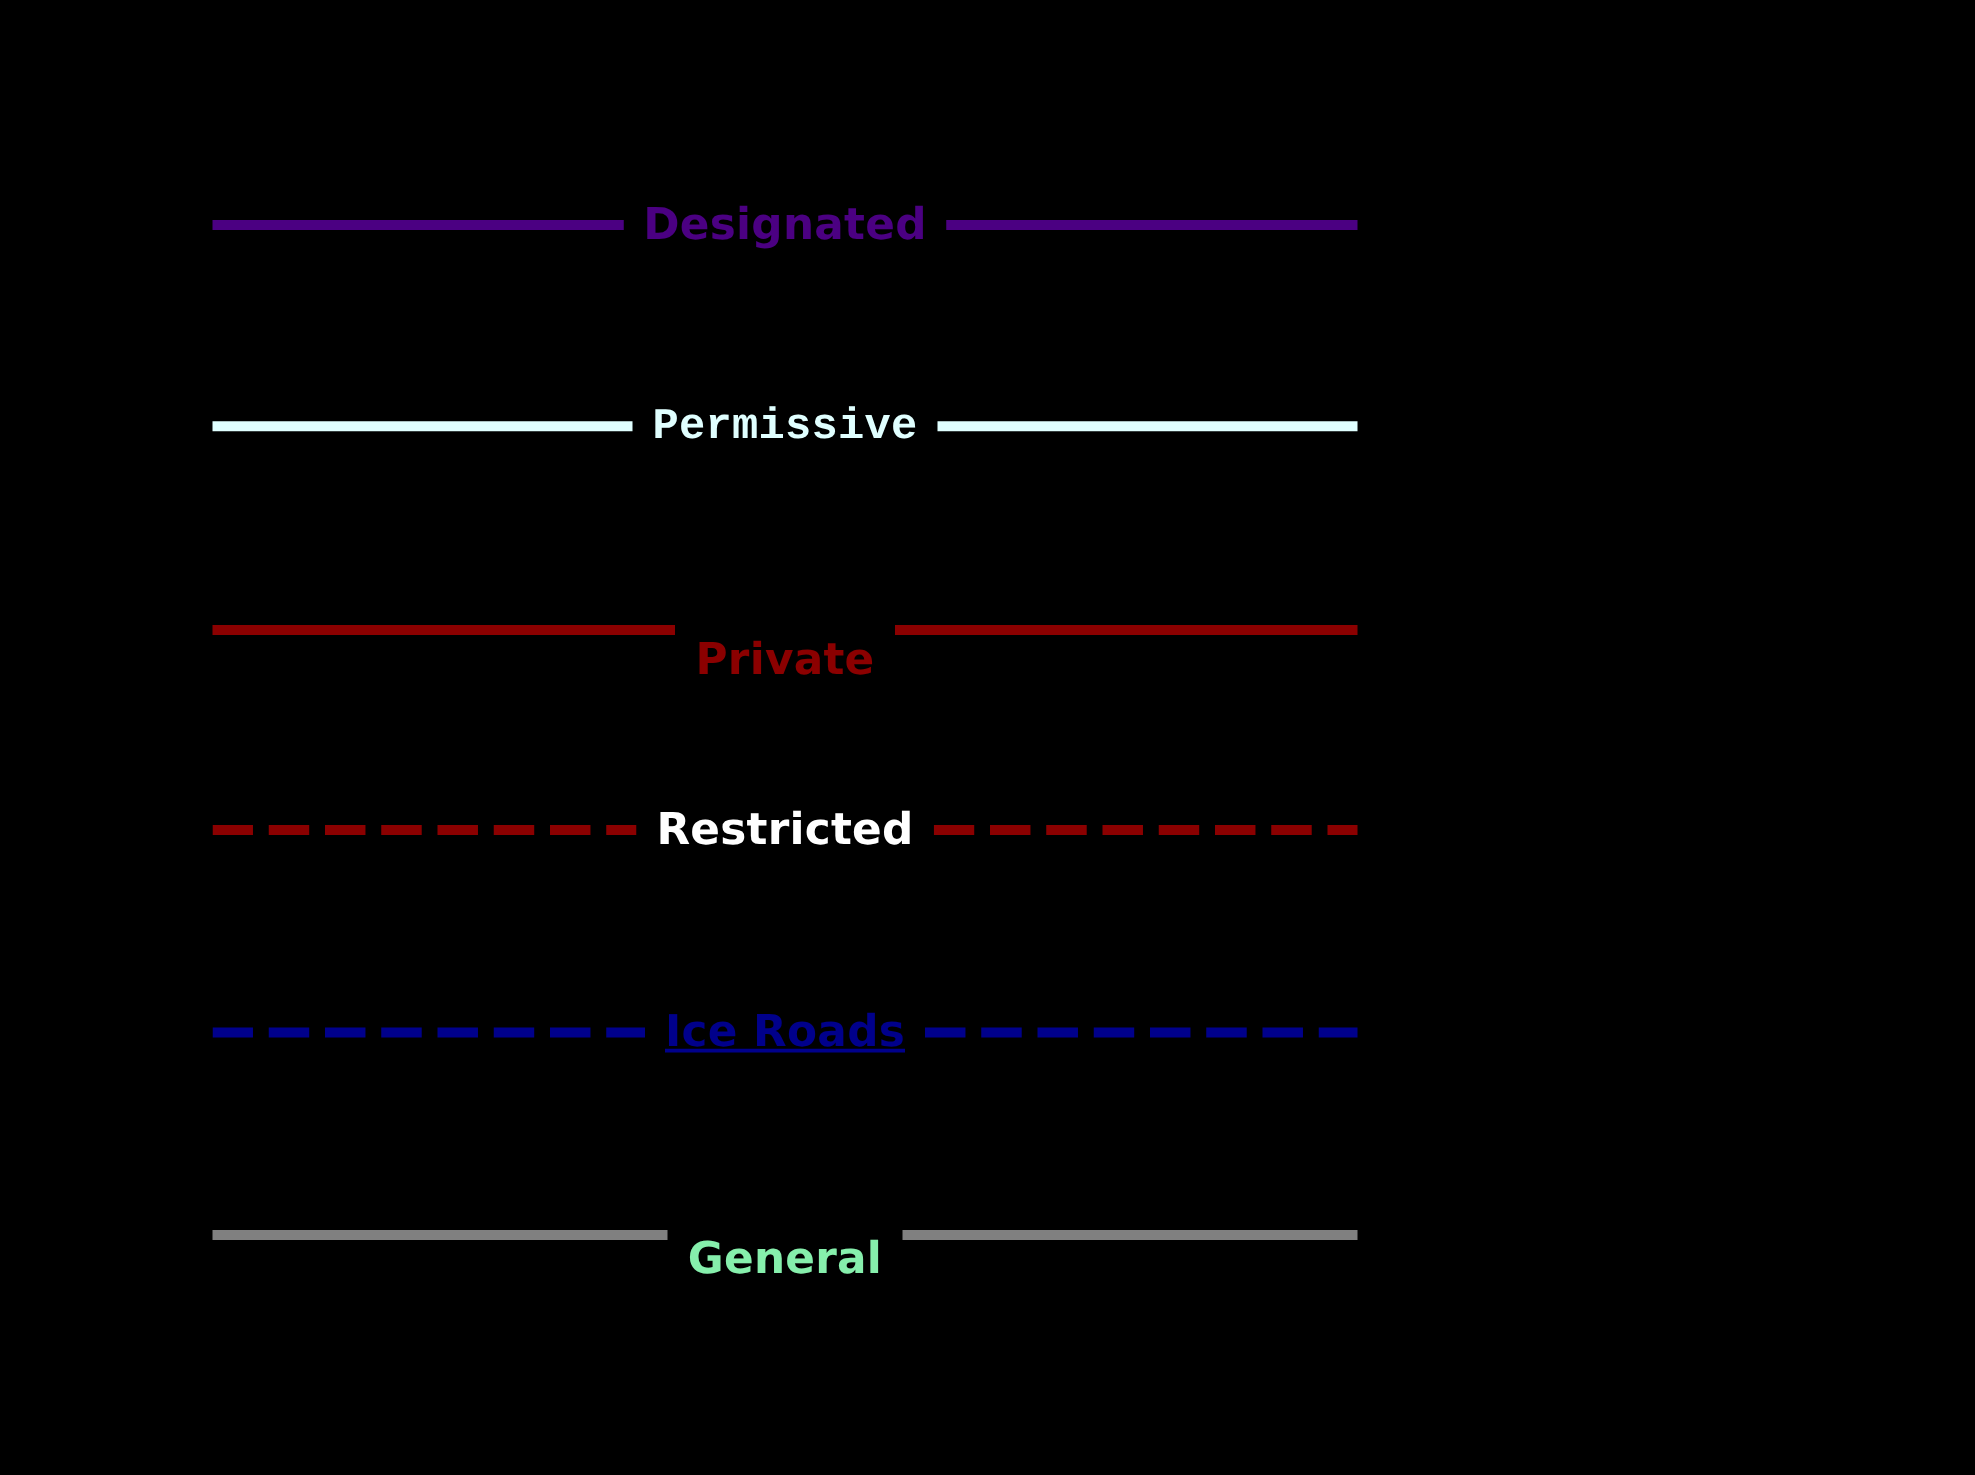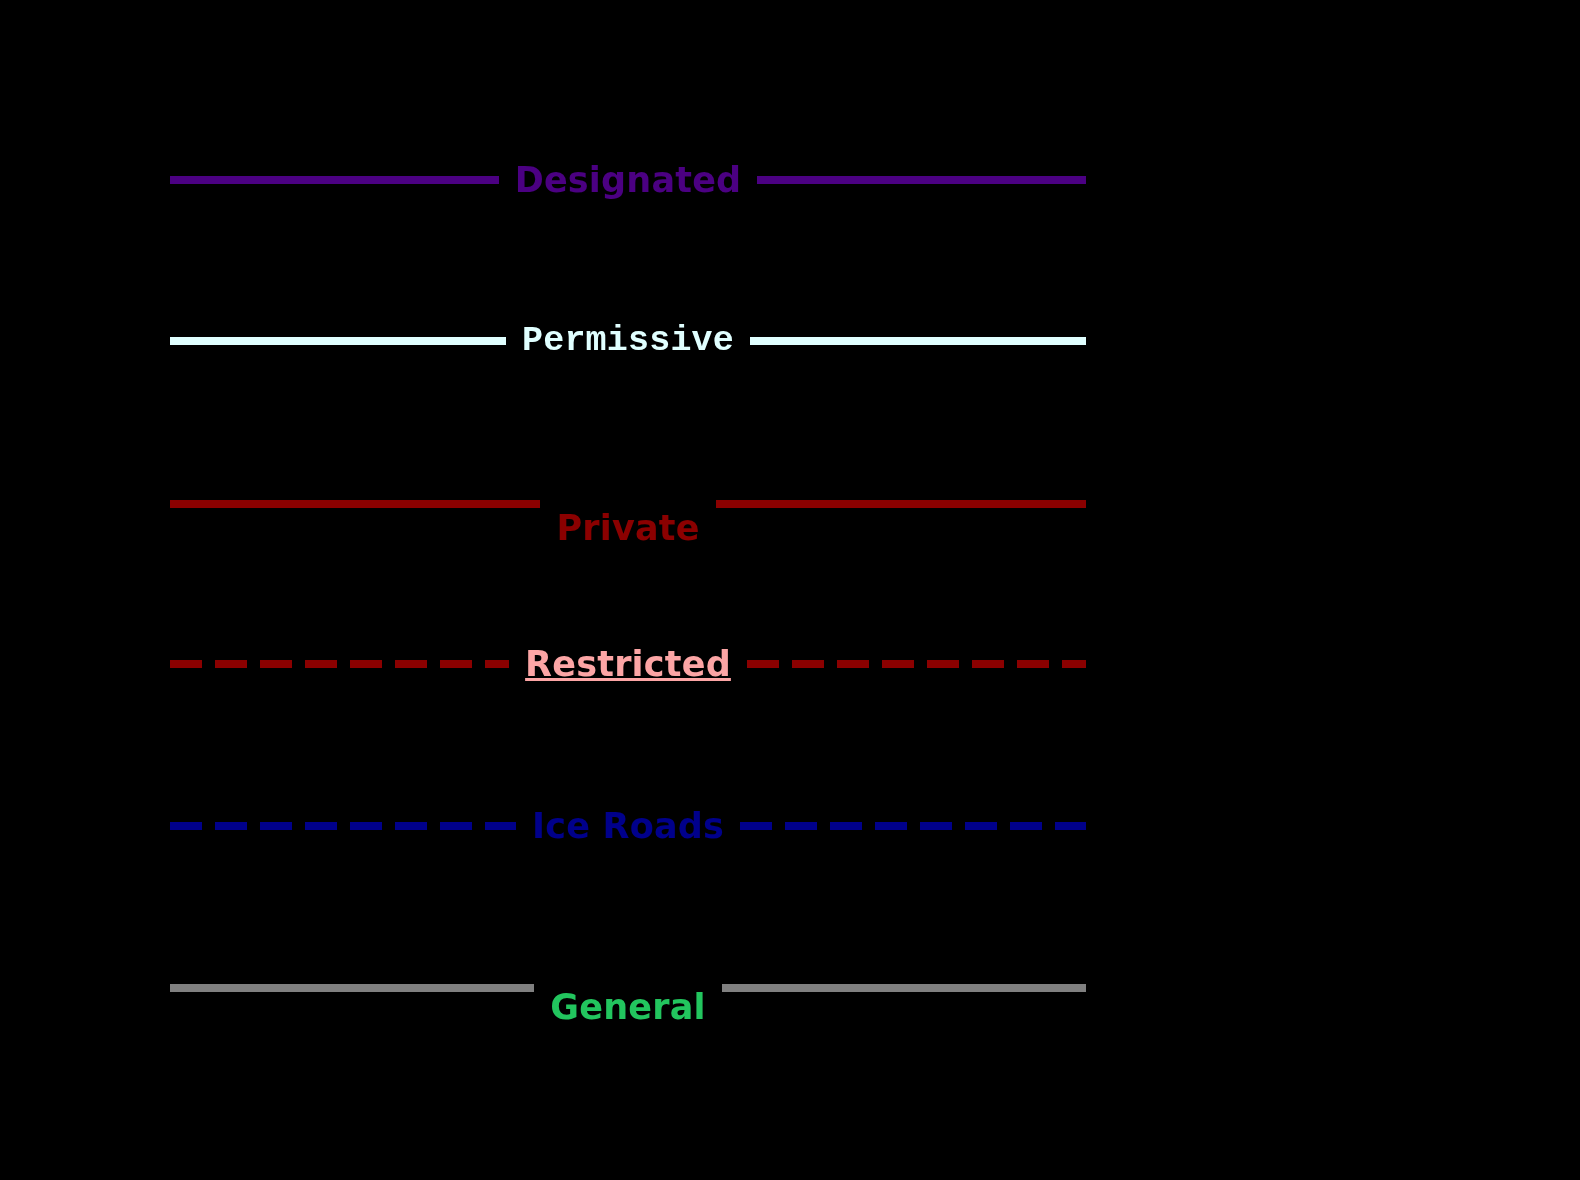--- a/index.html
+++ b/index.html
@@ -82,26 +82,26 @@
       <span class="legend-label" style="color: rgb(224, 255, 255); font-family: Liberation Mono, monospace;">Permissive</span>
       <div class="legend-line seg-right stroke-solid" style="height: 8px; background-color: rgb(224, 255, 255);"></div>
     </div>
     <div class="legend-row" style="top: 474px;">
       <div class="legend-line seg-left stroke-solid" style="height: 8px; background-color: rgb(139, 0, 0);"></div>
       <span class="legend-label" style="color: rgb(139, 0, 0); margin-top: 48px;">Private</span>
       <div class="legend-line seg-right stroke-solid" style="height: 8px; background-color: rgb(139, 0, 0);"></div>
     </div>
     <div class="legend-row" style="top: 634px;">
       <div class="legend-line seg-left stroke-dashed" style="height: 8px; background-image: repeating-linear-gradient(to right, rgb(139, 0, 0) 0px, rgb(139, 0, 0) 32px, rgba(0, 0, 0, 0) 32px, rgba(0, 0, 0, 0) 45px);"></div>
-      <span class="legend-label" style="color: #fca5a5; text-decoration: underline;">Restricted</span>
+      <span class="legend-label" style="color: #ffffff;">Restricted</span>
       <div class="legend-line seg-right stroke-dashed" style="height: 8px; background-image: repeating-linear-gradient(to right, rgb(139, 0, 0) 0px, rgb(139, 0, 0) 32px, rgba(0, 0, 0, 0) 32px, rgba(0, 0, 0, 0) 45px);"></div>
     </div>
     <div class="legend-row" style="top: 796px;">
       <div class="legend-line seg-left stroke-dashed" style="height: 8px; background-image: repeating-linear-gradient(to right, rgb(0, 0, 139) 0px, rgb(0, 0, 139) 32px, rgba(0, 0, 0, 0) 32px, rgba(0, 0, 0, 0) 45px);"></div>
-      <span class="legend-label" style="color: rgb(0, 0, 139);">Ice Roads</span>
+      <span class="legend-label" style="color: rgb(0, 0, 139); text-decoration: underline;">Ice Roads</span>
       <div class="legend-line seg-right stroke-dashed" style="height: 8px; background-image: repeating-linear-gradient(to right, rgb(0, 0, 139) 0px, rgb(0, 0, 139) 32px, rgba(0, 0, 0, 0) 32px, rgba(0, 0, 0, 0) 45px);"></div>
     </div>
     <div class="legend-row" style="top: 958px;">
       <div class="legend-line seg-left stroke-solid" style="height: 8px; background-color: rgb(128, 128, 128);"></div>
-      <span class="legend-label" style="color: #22c55e; margin-top: 39px;">General</span>
+      <span class="legend-label" style="color: #86efac; margin-top: 39px;">General</span>
       <div class="legend-line seg-right stroke-solid" style="height: 8px; background-color: rgb(128, 128, 128);"></div>
     </div>
   </div>
 
 </body></html>

